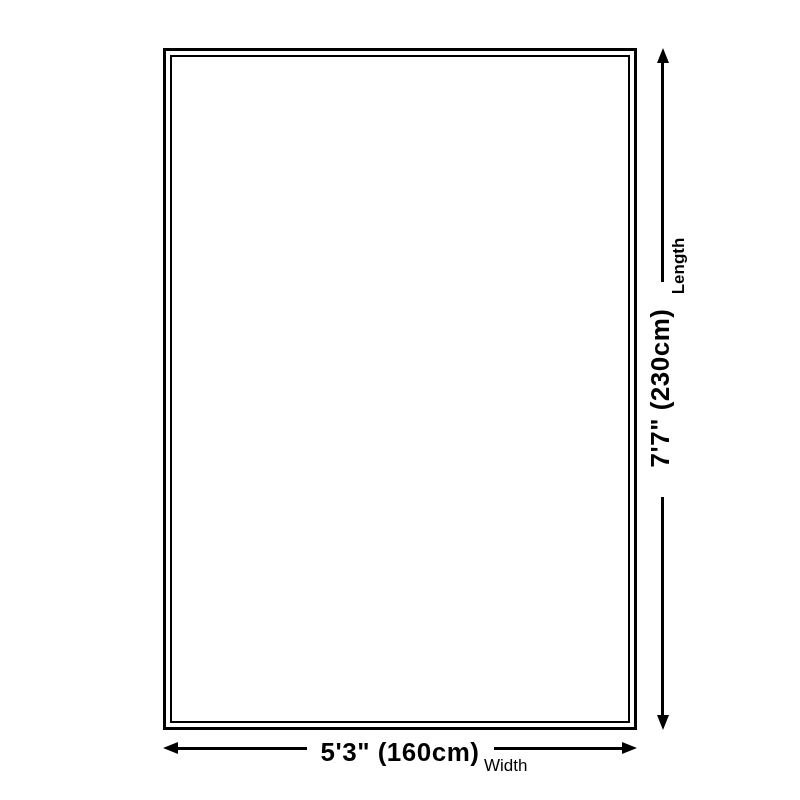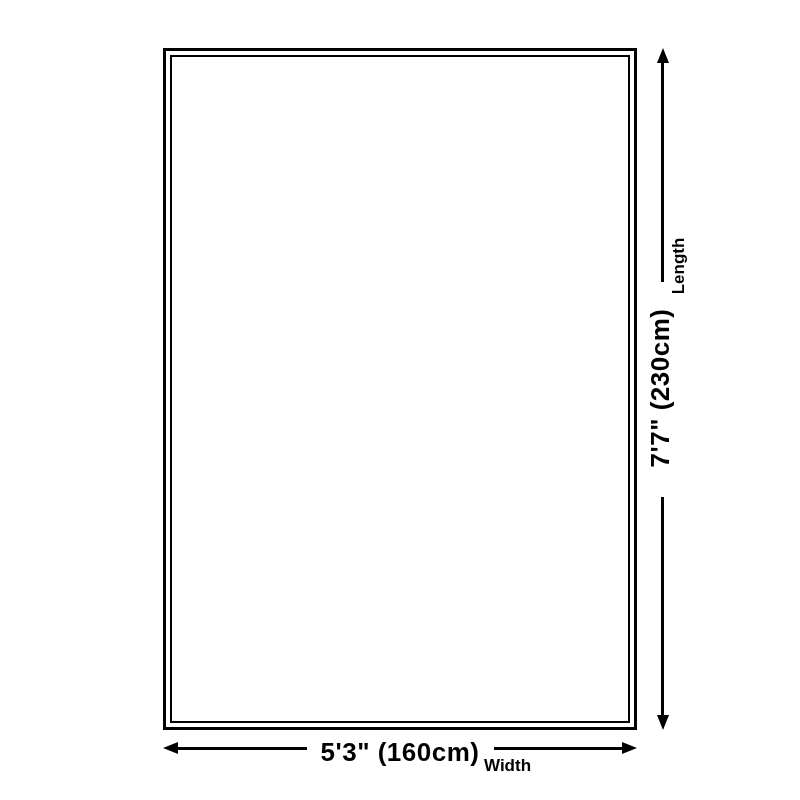--- a/index.html
+++ b/index.html
@@ -60,21 +60,21 @@
     position: absolute;
     left: 163px; top: 739px; width: 474px;
     text-align: center;
     font-size: 26px; font-weight: bold; line-height: 26px;
     letter-spacing: 0.5px;
     white-space: nowrap;
   }
   .width-label {
     position: absolute;
     left: 484px; top: 757px;
-    font-size: 17px; font-weight: bold; line-height: 17px;
+    font-size: 17px; font-weight: normal; line-height: 17px;
     white-space: nowrap;
   }
   
   .rot { position: absolute; width: 0; height: 0; }
   .rot > span {
     display: block;
     position: absolute;
     white-space: nowrap;
     transform: translate(-50%, -50%) rotate(-90deg);
     font-weight: bold;

